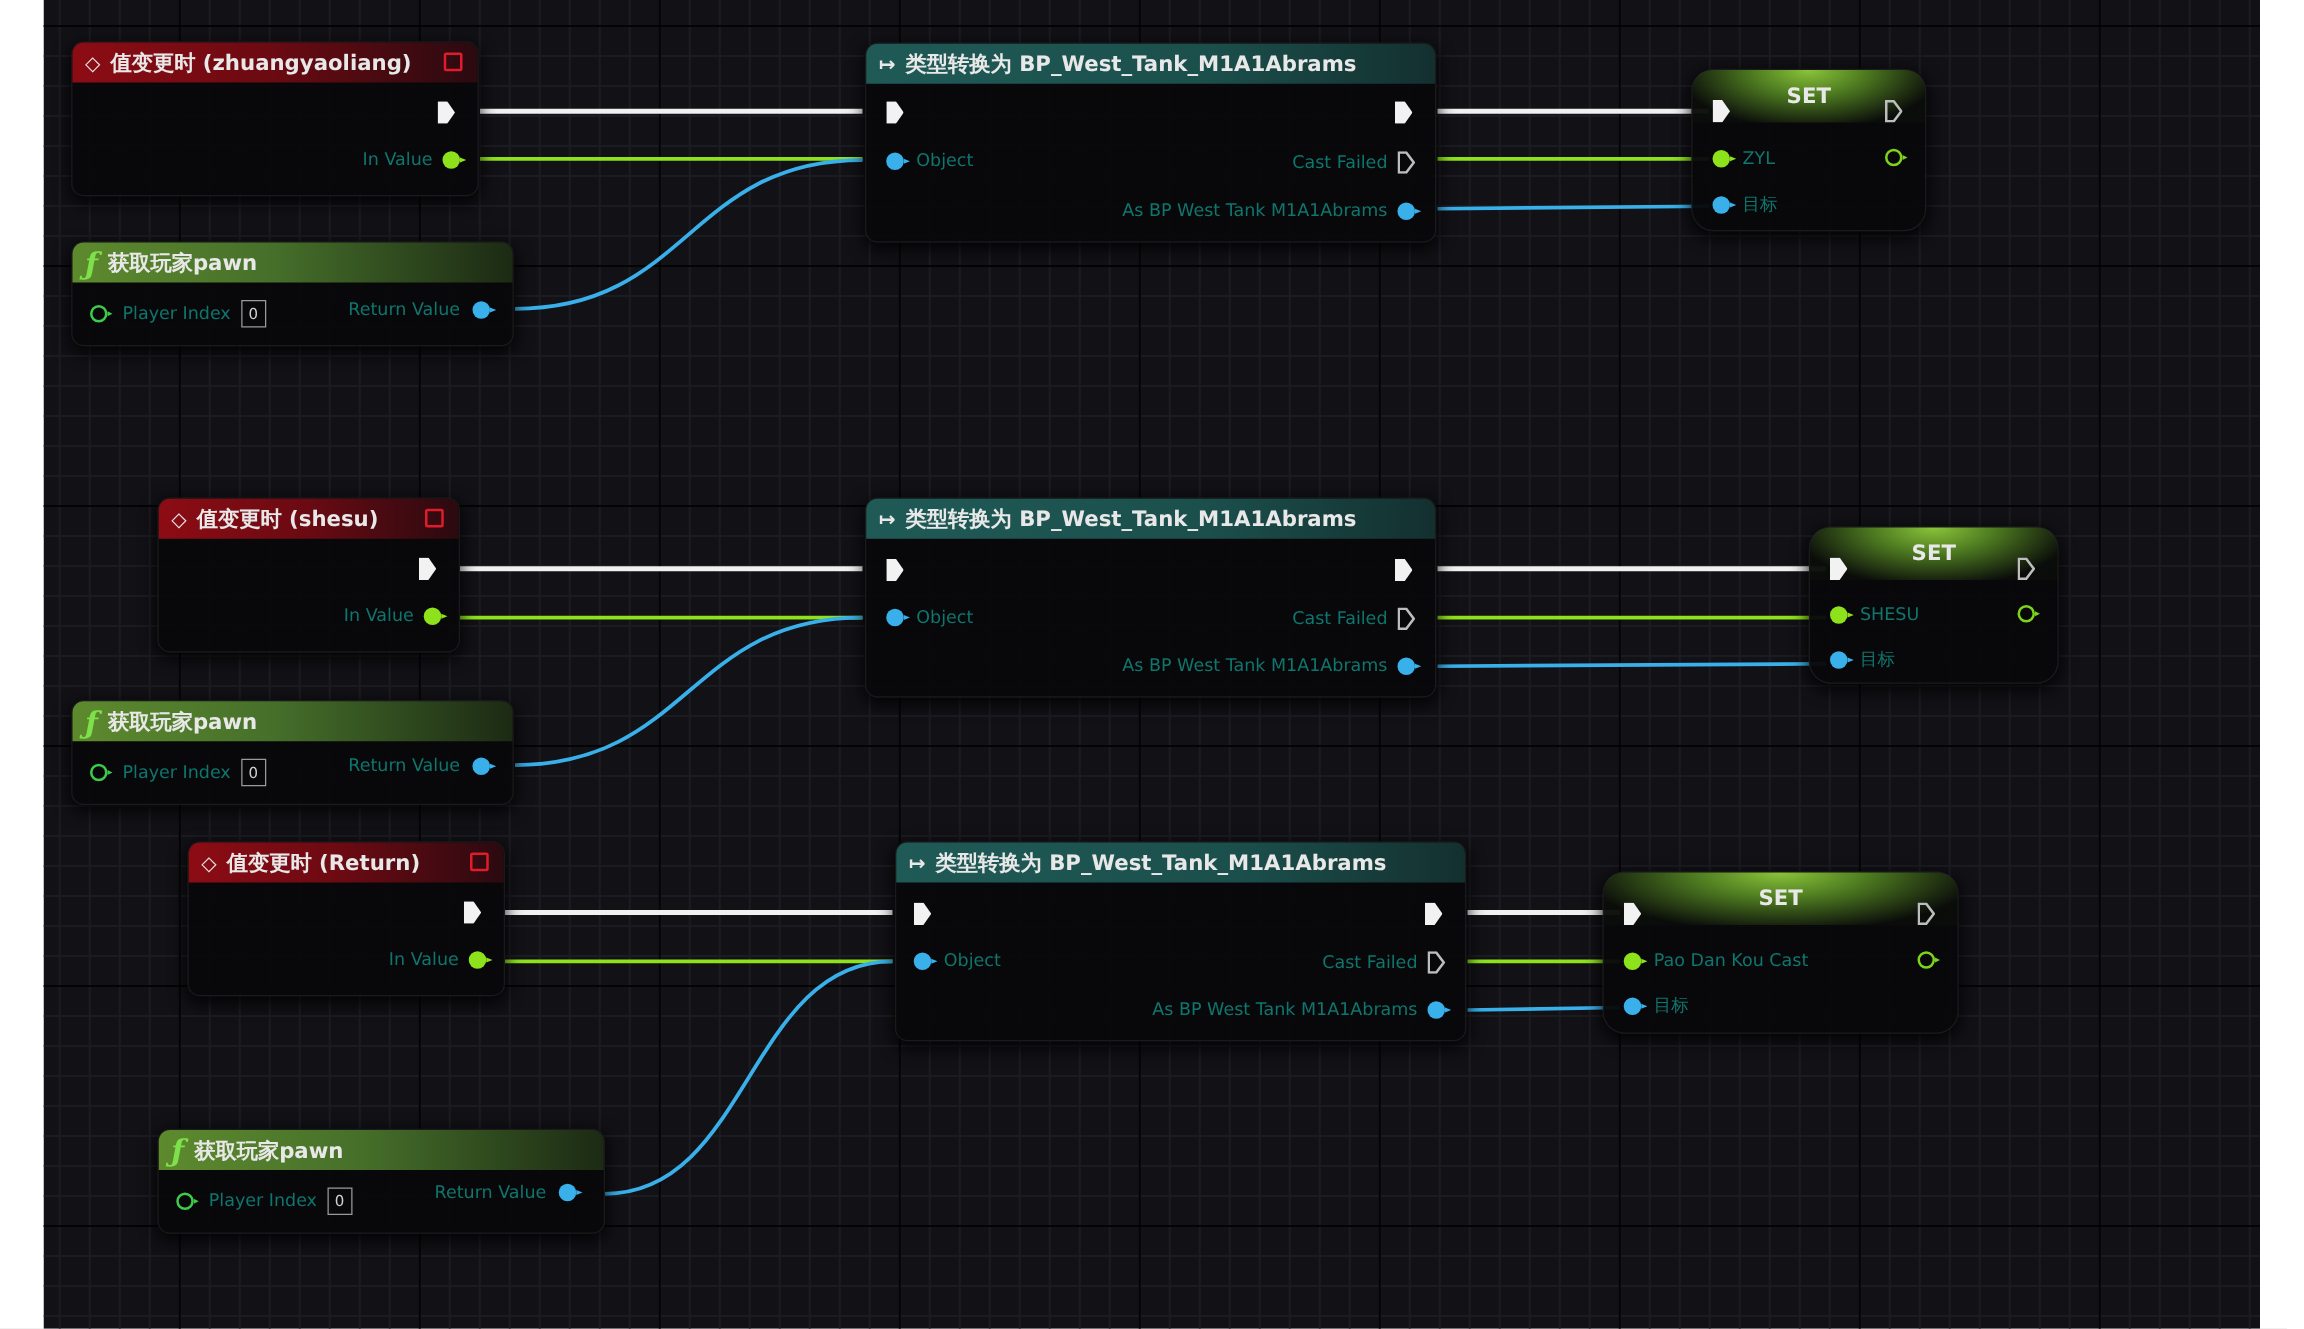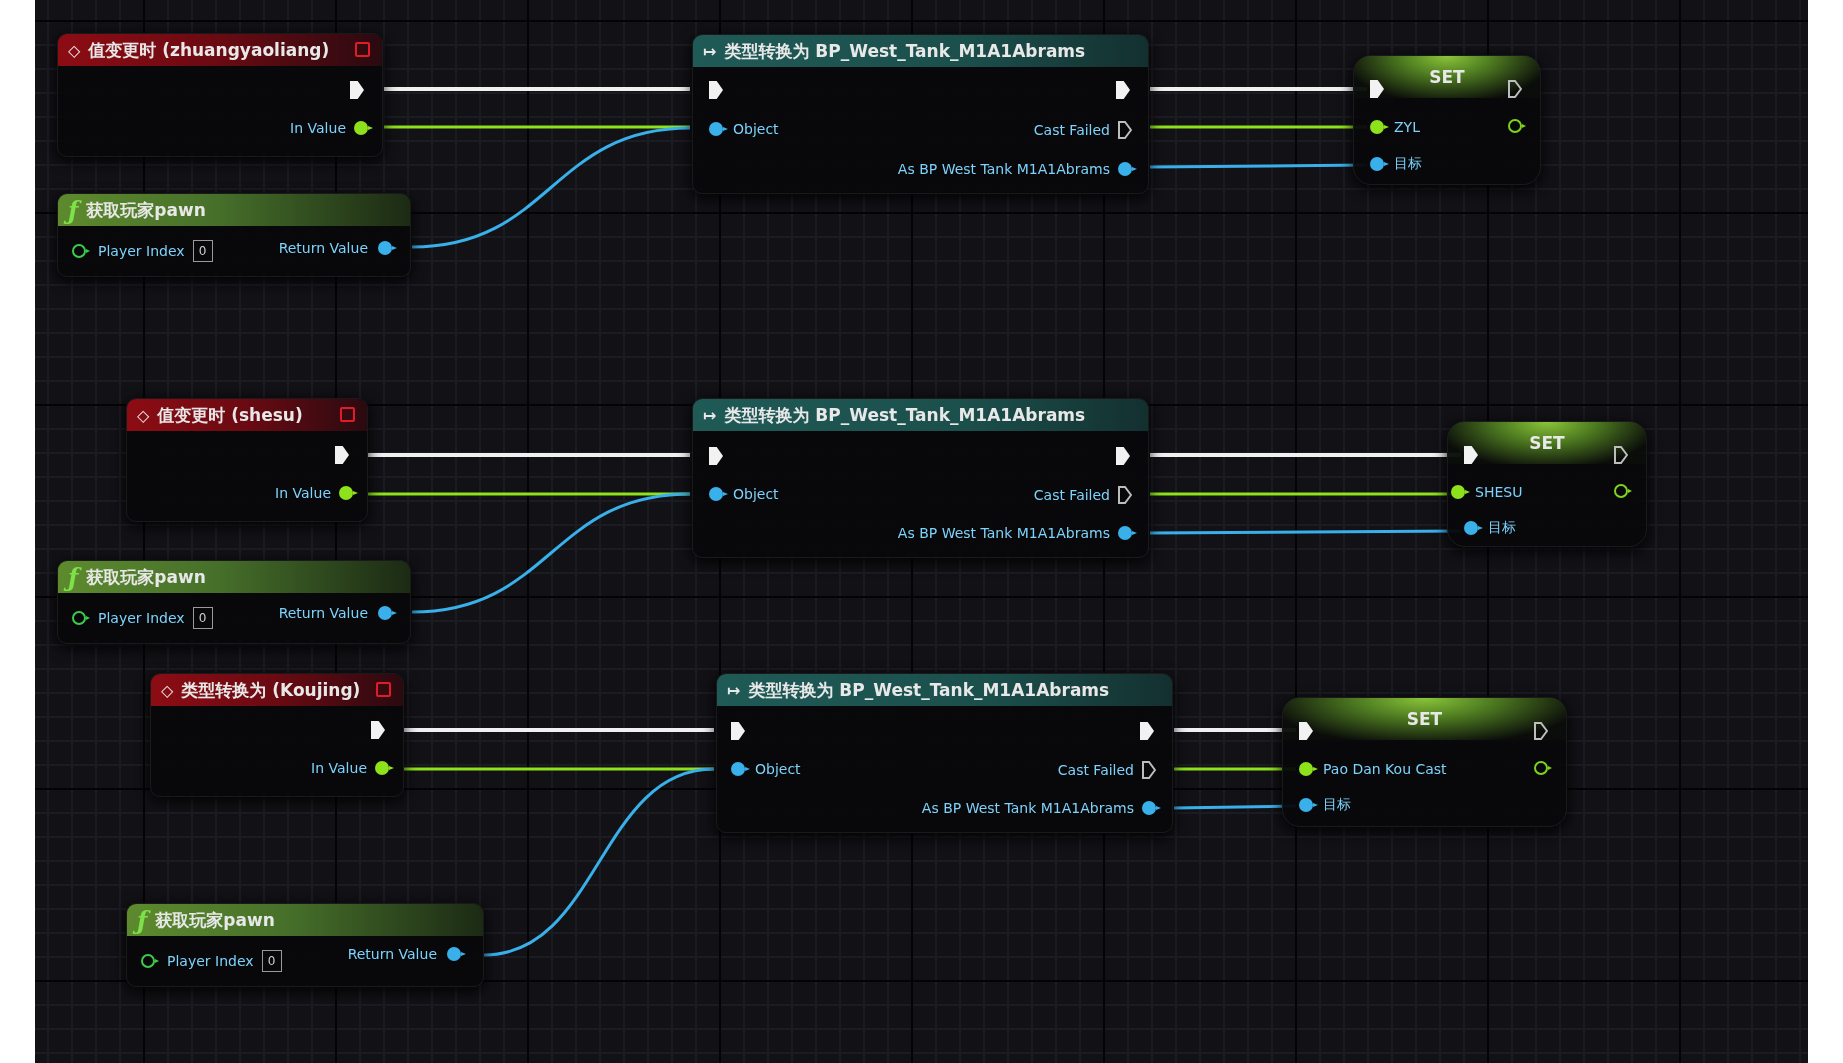--- a/index.html
+++ b/index.html
@@ -28,21 +28,21 @@
   .exec-hollow svg{position:absolute;left:0;top:0;}
   .dot{width:14px;height:14px;border-radius:50%;display:inline-block;position:relative;}
   .dot::after{content:"";position:absolute;right:-5px;top:5px;width:0;height:0;border-left:5px solid currentColor;border-top:2px solid transparent;border-bottom:2px solid transparent;}
   .dot.green{background:#8ee21c;color:#8ee21c;}
   .dot.blue{background:#39b0ea;color:#39b0ea;}
   .ring{width:10px;height:10px;border-radius:50%;display:inline-block;position:relative;border:2px solid;}
   .ring.green{border-color:#7ed41c;color:#7ed41c;}
   .ring.green2{border-color:#3ccb4a;color:#3ccb4a;}
   .ring::after{content:"";position:absolute;right:-6px;top:3px;border-left:4px solid currentColor;border-top:2px solid transparent;border-bottom:2px solid transparent;}
   .idxbox{display:inline-block;width:18px;height:20px;border:1px solid #9a9a9a;color:#cfcfcf;font-size:12px;text-align:center;line-height:20px;margin-left:8px;}
-  .lbl{color:#7dd3fc;font-size:14px;}
+  .lbl{color:#0f766e;font-size:14px;}
 </style>
 </head>
 <body>
 
 <div id="canvas"></div>
 <svg id="wires">
     <path d="M384,89 L690,89" stroke="#f0f0f0" stroke-width="4" fill="none"></path>
     <path d="M384,127 L690,127" stroke="#8ee21c" stroke-width="3" fill="none"></path>
     <path d="M412,247 C551,247 551,128 690,128" stroke="#39b0ea" stroke-width="3" fill="none"></path>
     <path d="M1150,89 L1367,89" stroke="#f0f0f0" stroke-width="4" fill="none"></path>
@@ -230,39 +230,39 @@
   <div class="pinrow" style="left:16px;top:24px;">
       <span class="exec-solid"></span>
     </div>
   <div class="pinrow" style="right:18px;top:24px;">
       <span class="exec-hollow">
         <svg width="14" height="18">
           <polygon points="1,1 7,1 13,9 7,17 1,17" fill="none" stroke="#bdbdbd" stroke-width="2"></polygon>
         </svg>
       </span>
     </div>
-  <div class="pinrow" style="left:3px;top:62px;text-align:right;">
+  <div class="pinrow" style="left:16px;top:62px;text-align:right;">
     <span class="dot green"></span>
       <span style="width:10px"></span>
     <span class="lbl">SHESU</span>
   </div>
   <div class="pinrow" style="right:18px;top:62px;">
       <span class="ring green"></span>
     </div>
   <div class="pinrow" style="left:16px;top:97px;">
     <span class="dot blue"></span>
       <span style="width:10px"></span>
     <span class="lbl">目标</span>
   </div>
 </div>
 
 <div class="node" style="left:150px;top:673px;width:252px;height:122px;">
   <div class="hdr event">
     <span class="ico">◇</span>
-    <span>类型转换为 (Koujing)</span>
+    <span>值变更时 (Return)</span>
     <span class="sq"></span>
   </div>
   <div class="pinrow" style="right:18px;top:47px;">
       <span class="exec-solid"></span>
     </div>
   <div class="pinrow" style="right:14px;top:86px;">
     <span class="lbl">In Value</span>
     <span style="width:8px"></span>
       <span class="dot green"></span>
   </div>

